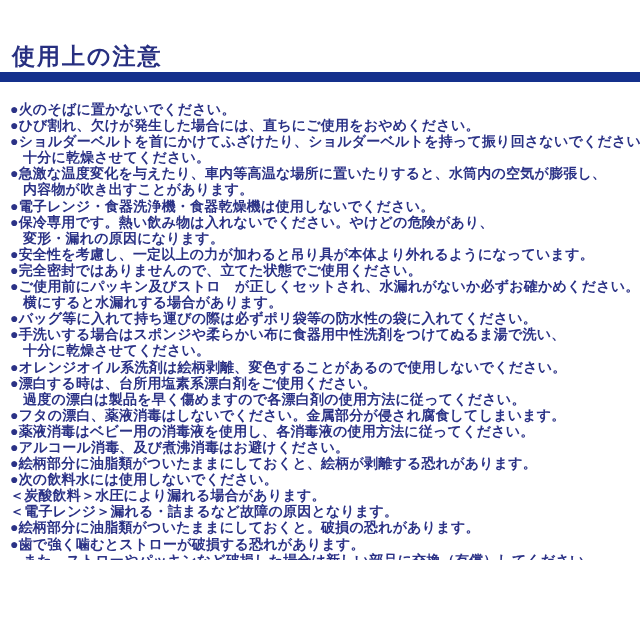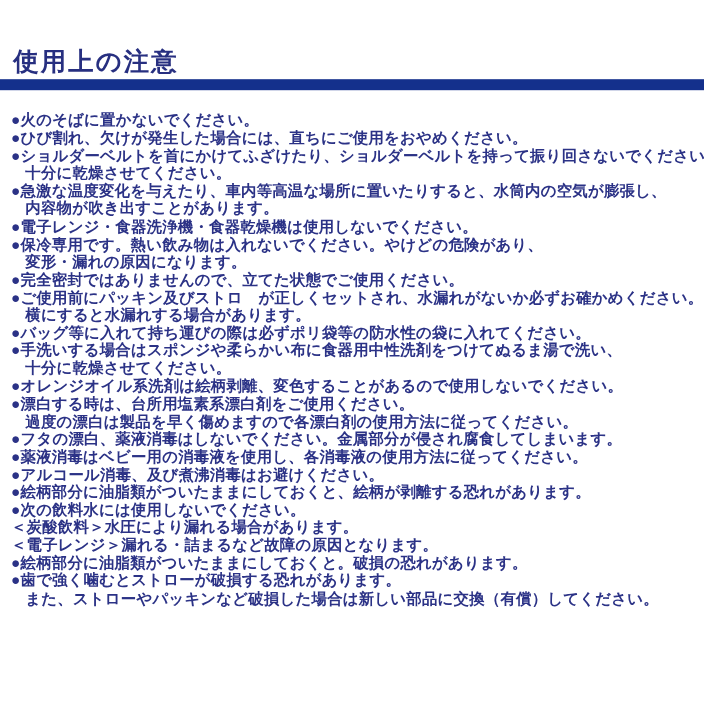--- a/index.html
+++ b/index.html
@@ -62,20 +62,21 @@
   <div class="notices">
       <div class="line bullet">●火のそばに置かないでください。</div>
       <div class="line bullet">●ひび割れ、欠けが発生した場合には、直ちにご使用をおやめください。</div>
       <div class="line bullet">●ショルダーベルトを首にかけてふざけたり、ショルダーベルトを持って振り回さないでください。</div>
       <div class="line cont">十分に乾燥させてください。</div>
       <div class="line bullet">●急激な温度変化を与えたり、車内等高温な場所に置いたりすると、水筒内の空気が膨張し、</div>
       <div class="line cont">内容物が吹き出すことがあります。</div>
       <div class="line bullet">●電子レンジ・食器洗浄機・食器乾燥機は使用しないでください。</div>
       <div class="line bullet">●保冷専用です。熱い飲み物は入れないでください。やけどの危険があり、</div>
       <div class="line cont">変形・漏れの原因になります。</div>
+      <div class="line bullet">●安全性を考慮し、一定以上の力が加わると吊り具が本体より外れるようになっています。</div>
       <div class="line bullet">●完全密封ではありませんので、立てた状態でご使用ください。</div>
       <div class="line bullet">●ご使用前にパッキン及びストロ　が正しくセットされ、水漏れがないか必ずお確かめください。</div>
       <div class="line cont">横にすると水漏れする場合があります。</div>
       <div class="line bullet">●バッグ等に入れて持ち運びの際は必ずポリ袋等の防水性の袋に入れてください。</div>
       <div class="line bullet">●手洗いする場合はスポンジや柔らかい布に食器用中性洗剤をつけてぬるま湯で洗い、</div>
       <div class="line cont">十分に乾燥させてください。</div>
       <div class="line bullet">●オレンジオイル系洗剤は絵柄剥離、変色することがあるので使用しないでください。</div>
       <div class="line bullet">●漂白する時は、台所用塩素系漂白剤をご使用ください。</div>
       <div class="line cont">過度の漂白は製品を早く傷めますので各漂白剤の使用方法に従ってください。</div>
       <div class="line bullet">●フタの漂白、薬液消毒はしないでください。金属部分が侵され腐食してしまいます。</div>

